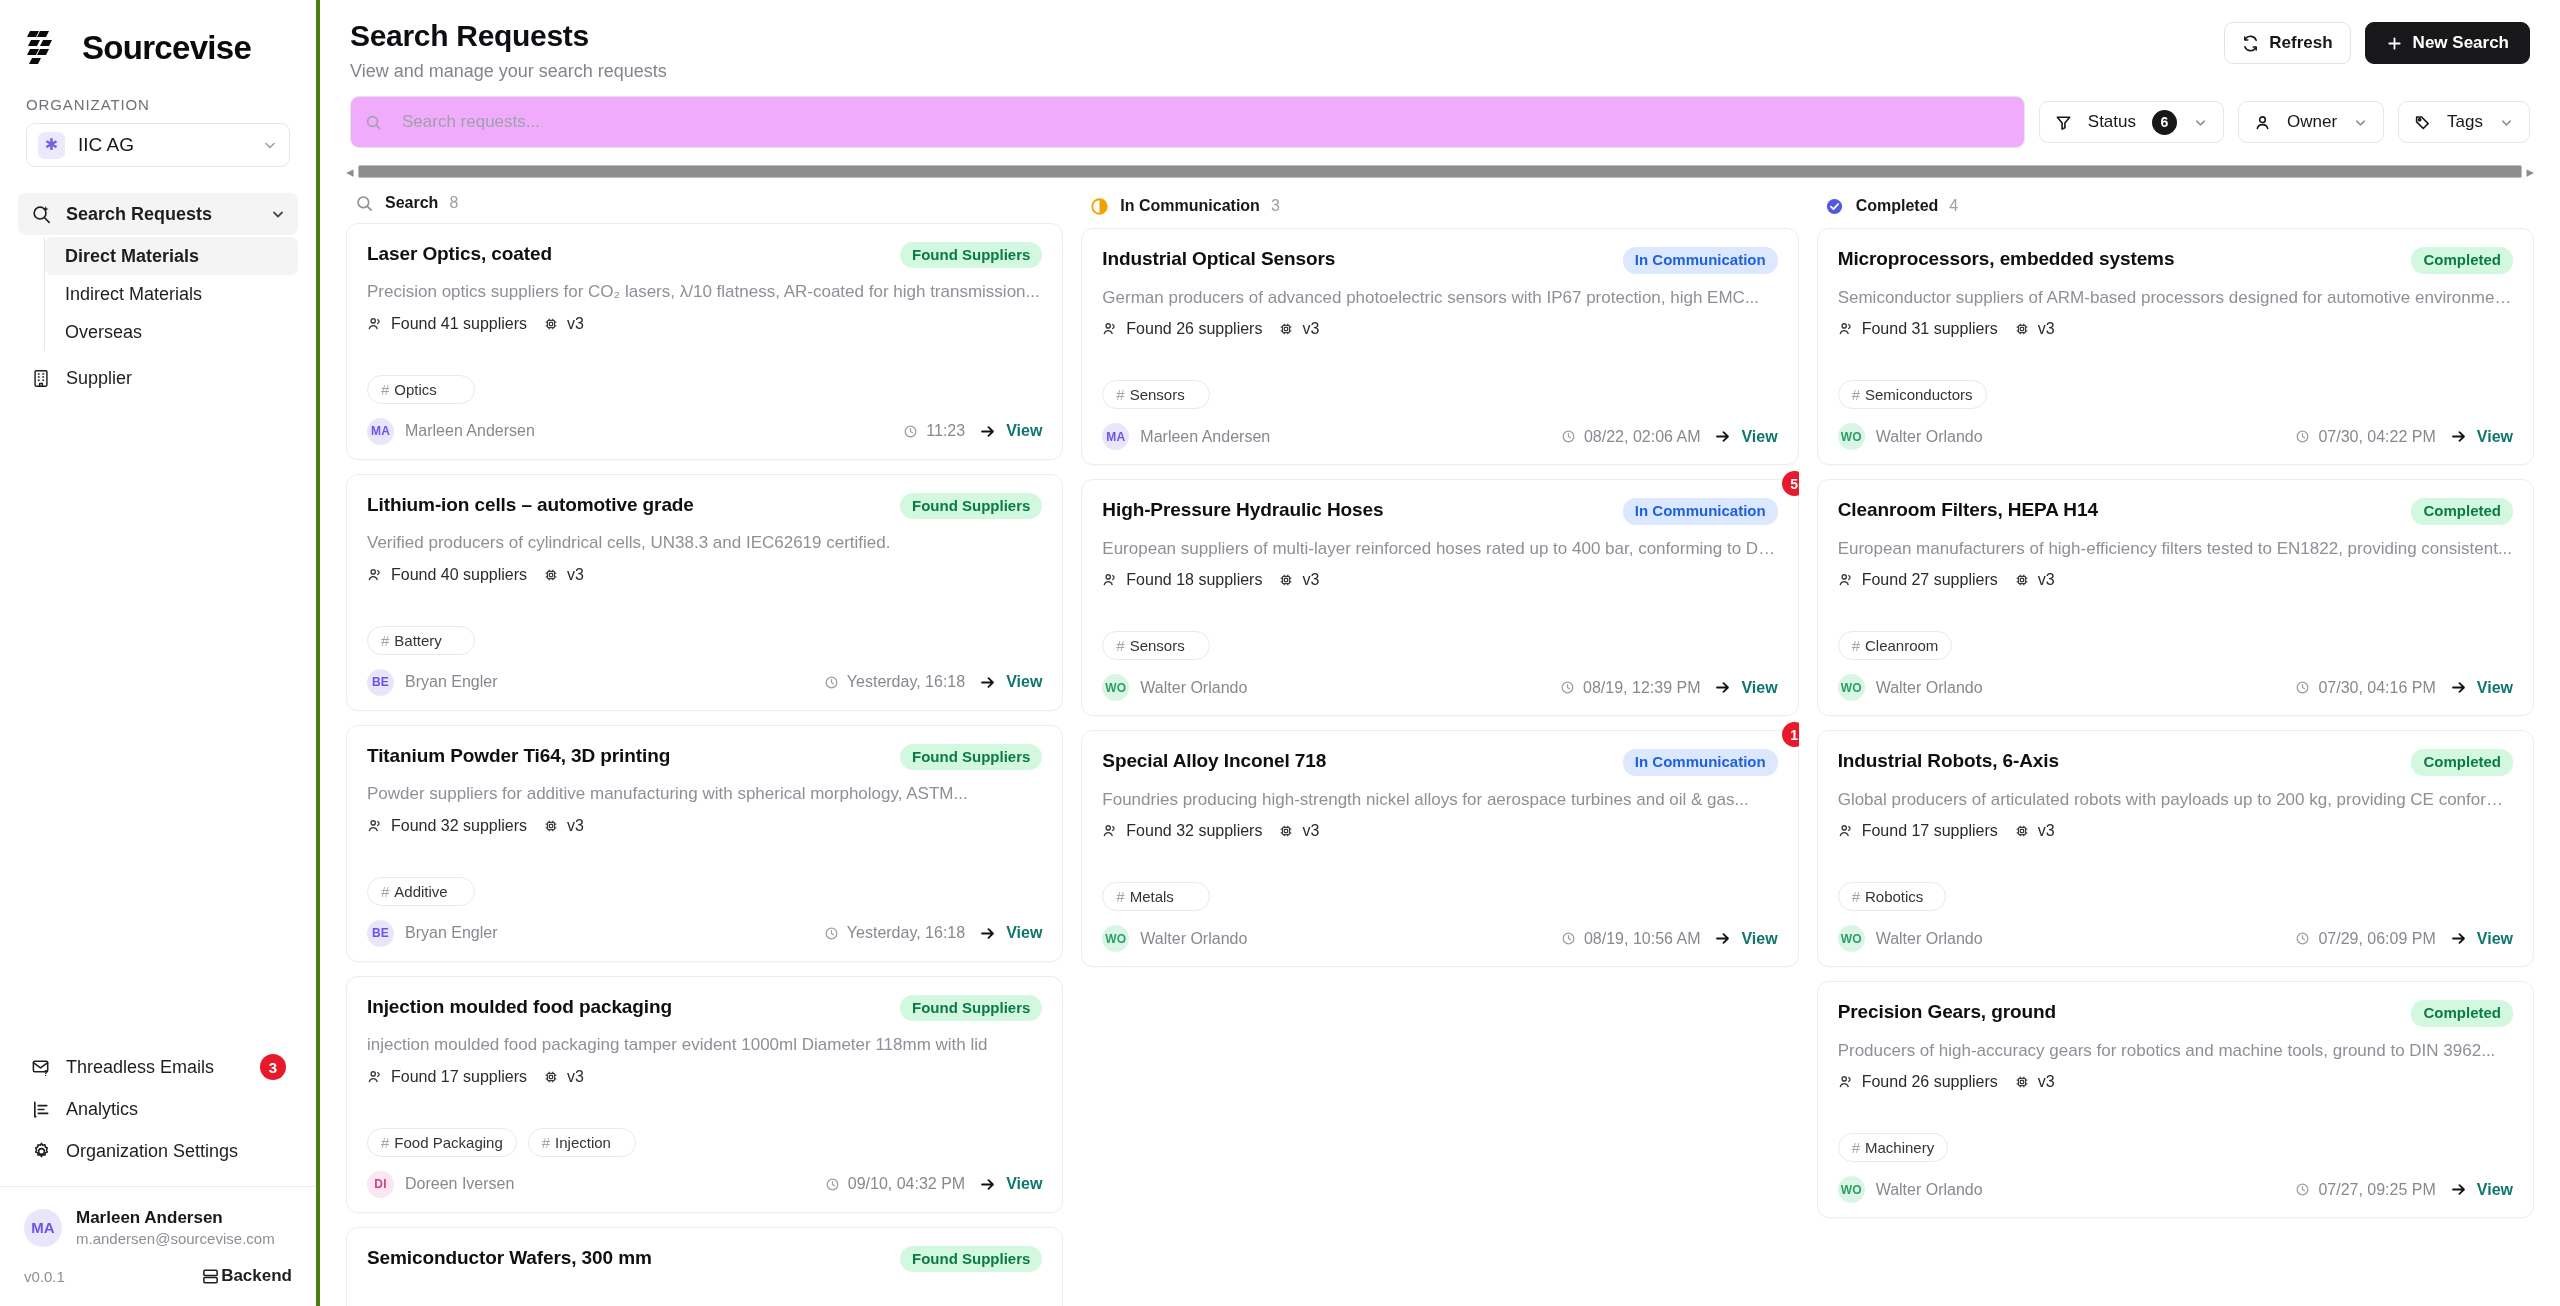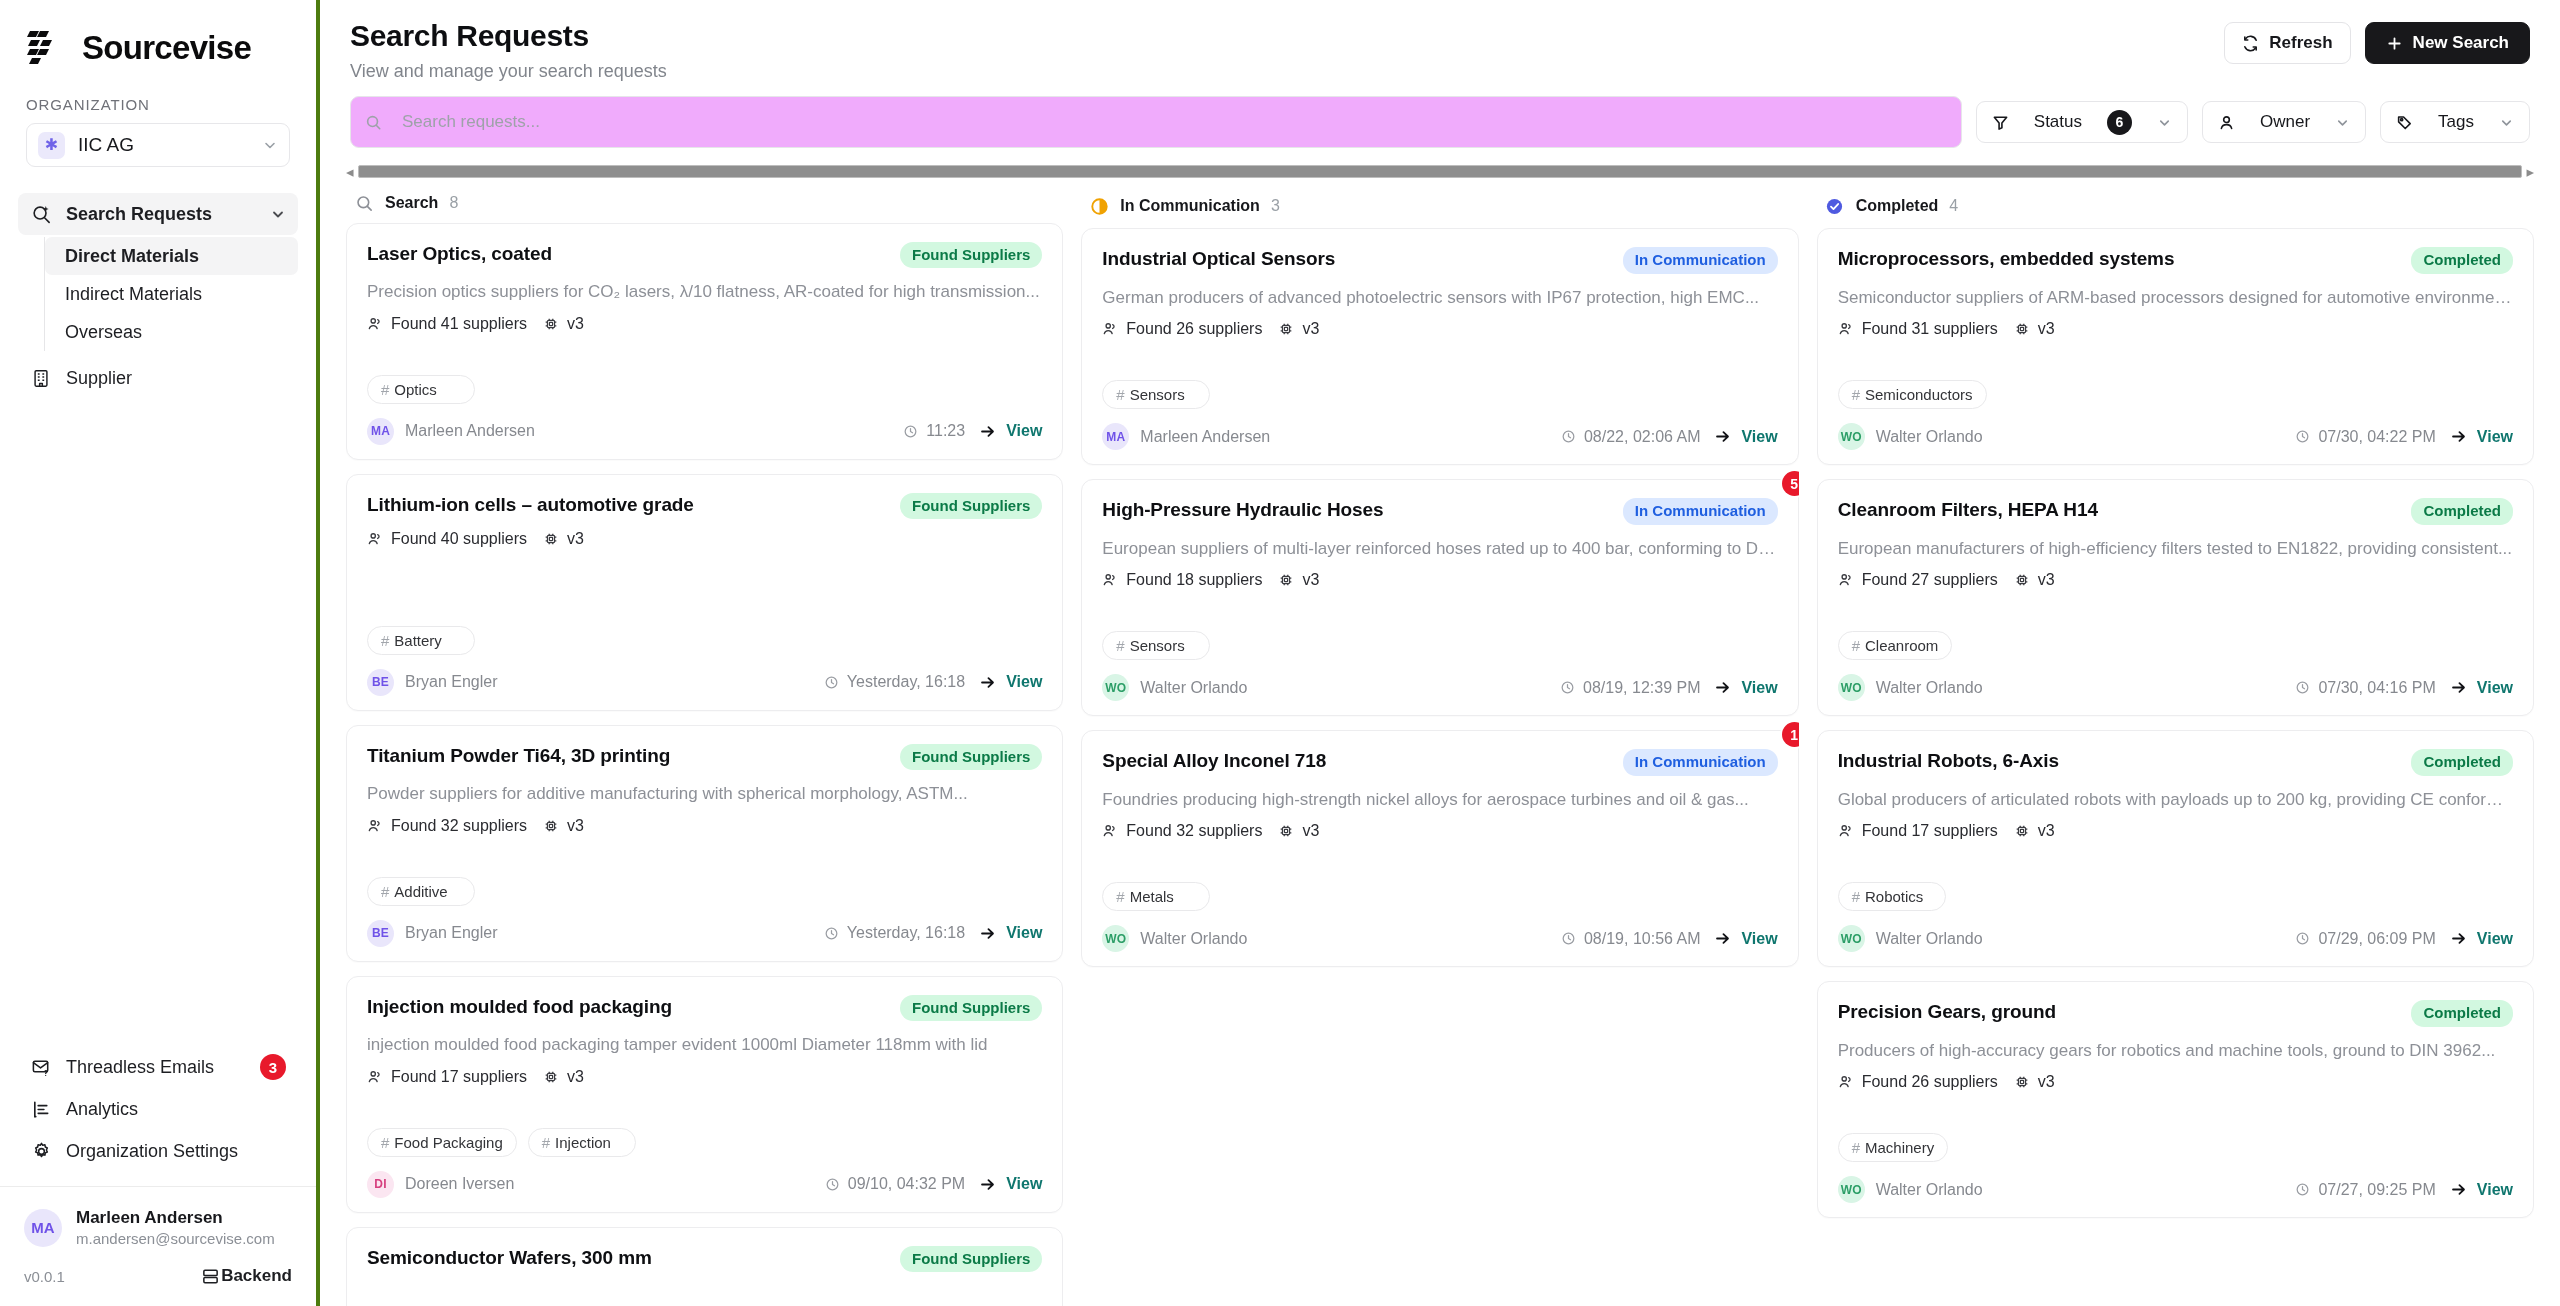--- a/index.html
+++ b/index.html
@@ -113,21 +113,21 @@
     flex: 1 1 auto; position: relative; height: 52px;
     border: 1px solid #e6e6e9; border-radius: 9px; background: #f0abfc;
     display: flex; align-items: center; padding: 0 14px; gap: 20px; min-width: 0;
   }
   .search-wrap input {
     border: 0; outline: 0; font-size: 17px; color: #17181c;
     background: transparent; width: 100%; font-family: inherit;
   }
   .search-wrap input::placeholder { color: #9ea2a9; }
   .filter-chip {
-    display: inline-flex; align-items: center; gap: 25px;
+    display: inline-flex; align-items: center; gap: 16px;
     height: 42px; padding: 0 15px; border-radius: 9px;
     border: 1px solid #e6e6e9; background: #fff;
     font-size: 17px; color: #17181c; cursor: pointer; white-space: nowrap;
   }
   .pill-dark {
     min-width: 25px; height: 25px; padding: 0 7px; border-radius: 13px;
     background: #18181b; color: #fff; font-size: 14px; font-weight: 700;
     display: inline-flex; align-items: center; justify-content: center;
   }
 
@@ -501,20 +501,21 @@
                     <span>View</span>
                   </span>
                 </span>
               </div>
             </div>
             <div class="card">
               <div class="card-top">
                 <div class="card-title">Lithium-ion cells – automotive grade</div>
                 <div class="status-badge" style="background:#d2f8e0;color:#0b7a47;">Found Suppliers</div>
               </div>
+              <div class="card-desc">Verified producers of cylindrical cells, UN38.3 and IEC62619 certified.</div>
               <div class="card-meta">
                 <span class="meta-item">
                   <span>
                     <svg viewBox="0 0 18 18" width="16" height="16" fill="none" stroke="#3a3b40" stroke-width="1.5" stroke-linecap="round" stroke-linejoin="round">
                       <circle cx="7" cy="5.5" r="2.4"></circle>
                       <path d="M2.6 14.2c.5-2.2 2.3-3.4 4.4-3.4s3.9 1.2 4.4 3.4"></path>
                       <path d="M12 4.2a2.2 2.2 0 0 1 0 4.2"></path>
                     </svg>
                   </span>
                   <span>Found 40 suppliers</span>

